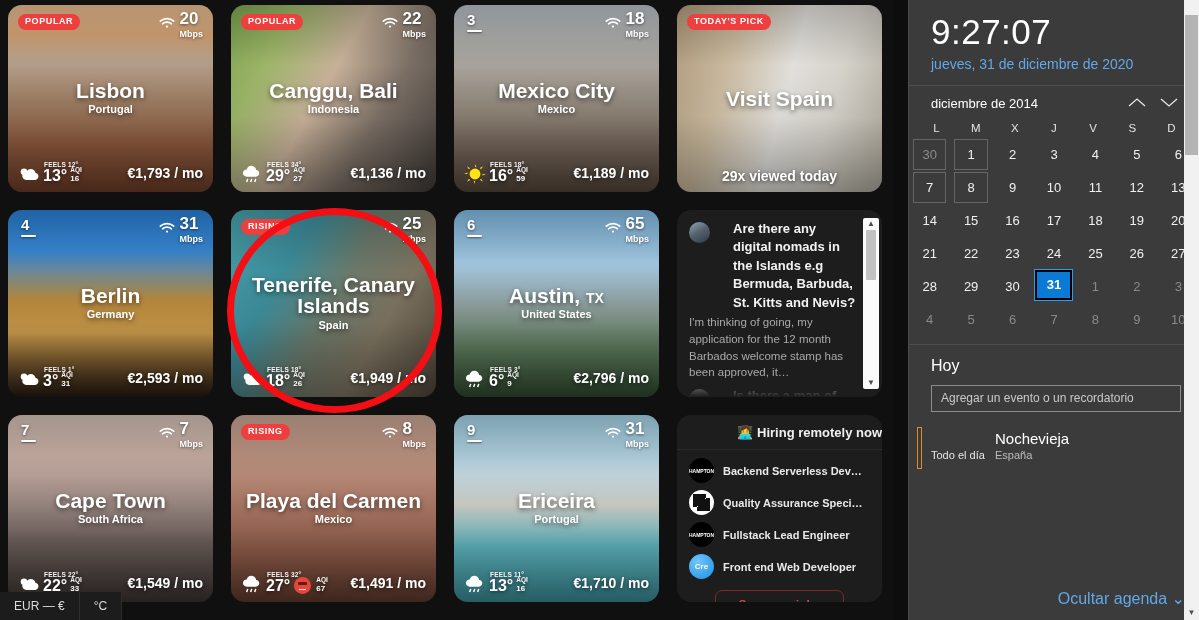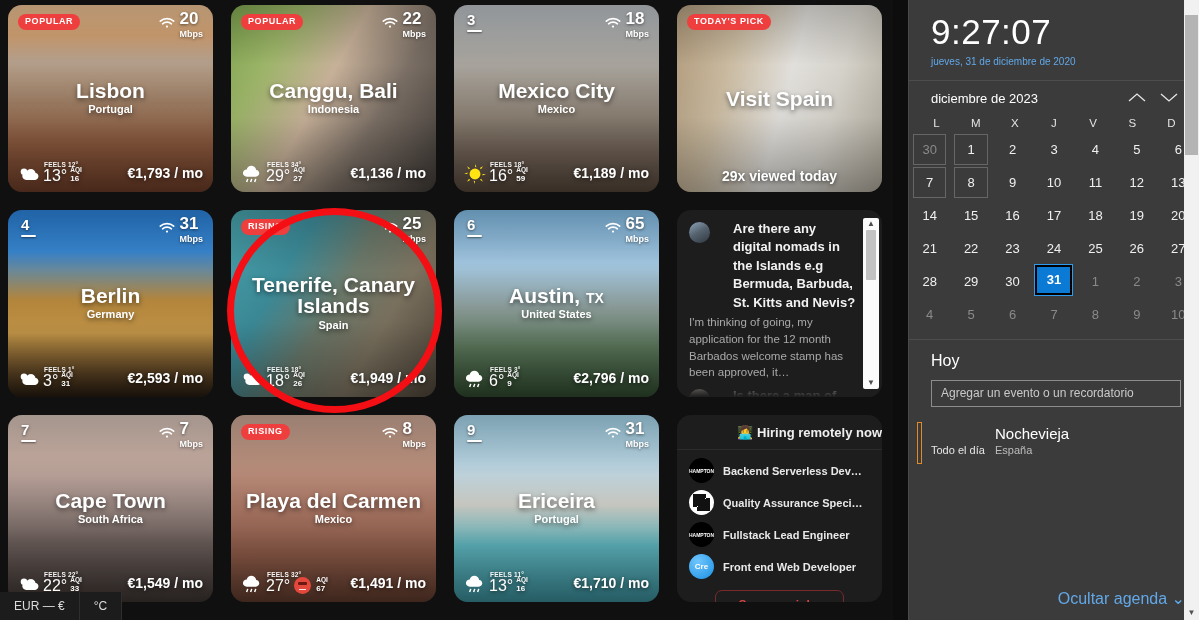--- a/index.html
+++ b/index.html
@@ -98,21 +98,21 @@
     text-shadow: 0 1px 4px rgba(0,0,0,.65);
   }
   .wx { display: flex; align-items: flex-end; gap: 3px; }
   .wx .wicon { width: 22px; height: 20px; flex: none; }
   .feelsblock { position: relative; padding-top: 6px; }
   .feels {
     position: absolute; top: -1px; left: 1px;
     font-size: 6.5px; font-weight: bold; letter-spacing: .2px;
     white-space: nowrap; opacity: .95;
   }
-  .temp { font-size: 16px; font-weight: normal; line-height: 1; }
+  .temp { font-size: 16px; font-weight: bold; line-height: 1; }
   .aqi { font-size: 6.5px; font-weight: bold; line-height: 1.15; margin-bottom: 1px; }
   .aqi .v { font-size: 8px; display: block; }
   .aqiface {
     width: 17px; height: 17px; border-radius: 50%;
     background: #e4483c; display: inline-block;
     margin: 0 2px 0 1px; position: relative; flex: none;
   }
   .aqiface::before {
     content: ""; position: absolute; left: 4px; top: 5px;
     width: 9px; height: 3px; border-radius: 1px;
@@ -234,21 +234,21 @@
   
   .flyout {
     position: absolute; right: 0; top: 0;
     width: 291px; height: 620px;
     background: #3b3b3b;
     color: #fff;
     border-left: 1px solid #4a4a4a;
   }
   .clockbox { padding: 14px 22px 13px; }
   .bigclock { font-size: 35px; font-weight: 300; letter-spacing: .5px; line-height: 1.05; }
-  .datetext { font-size: 10px; color: #62a8e8; margin-top: 5px; }
+  .datetext { font-size: 14px; color: #62a8e8; margin-top: 5px; }
 
   .calhead {
     display: flex; align-items: center;
     padding: 10px 14px 9px 22px;
     border-top: 1px solid #4d4d4d;
   }
   .calhead .mname { font-size: 13px; flex: 1; }
   .calhead .chev {
     width: 32px; text-align: center; font-size: 13px; color: #e6e6e6;
   }
@@ -719,21 +719,21 @@
   </div>
 
   <div class="flyout">
 
     <div class="clockbox">
       <div class="bigclock">9:27:07</div>
       <div class="datetext">jueves, 31 de diciembre de 2020</div>
     </div>
 
     <div class="calhead">
-      <div class="mname">diciembre de 2023</div>
+      <div class="mname">diciembre de 2014</div>
       <div class="chev">
         <svg width="18" height="11" viewBox="0 0 18 11">
             <path d="M1 9 L9 2 L17 9" stroke="#e6e6e6" stroke-width="1.3" fill="none"></path>
           </svg>
       </div>
       <div class="chev">
         <svg width="18" height="11" viewBox="0 0 18 11">
             <path d="M1 2 L9 9 L17 2" stroke="#e6e6e6" stroke-width="1.3" fill="none"></path>
           </svg>
       </div>

